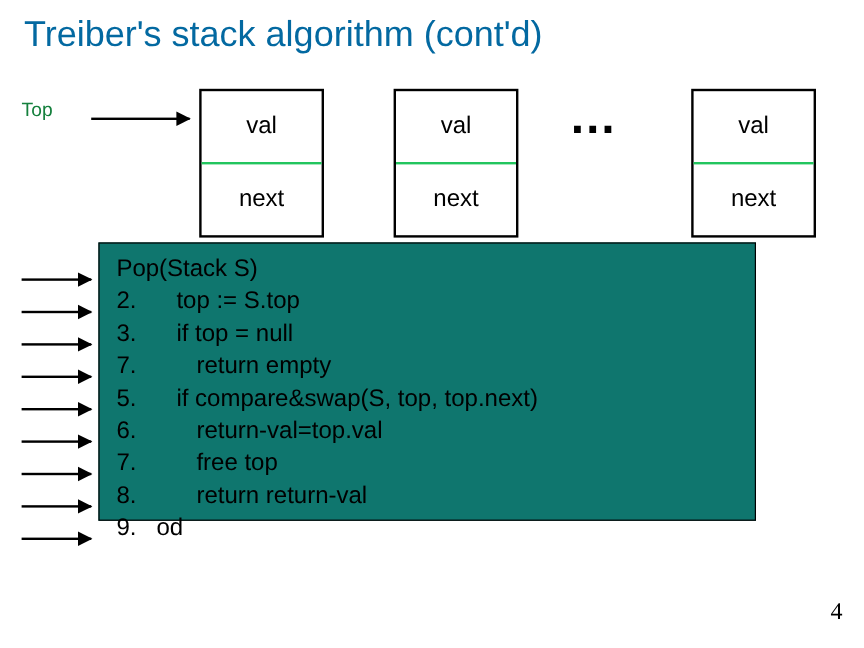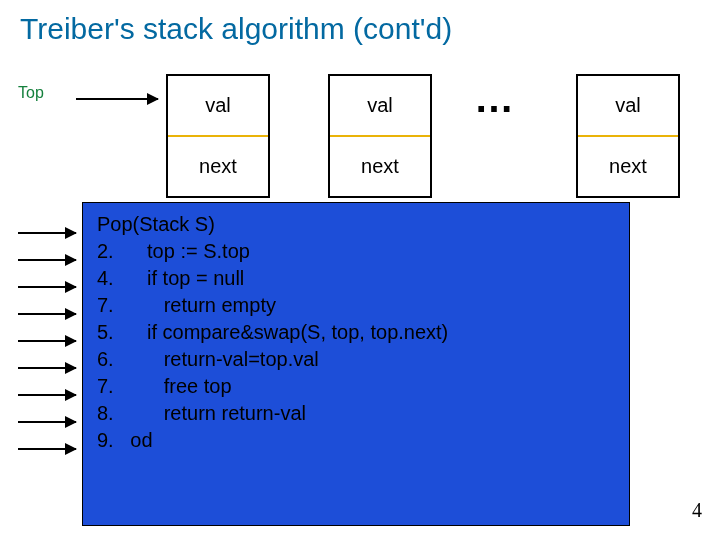--- a/index.html
+++ b/index.html
@@ -52,40 +52,40 @@
     width: 104px;
     border: 2px solid #000;
     background: #fff;
   }
   .node .cell {
     text-align: center;
     font-size: 20px;
     padding: 18px 0;
   }
   .node .cell + .cell {
-    border-top: 2px solid #eab308;
+    border-top: 2px solid #22c55e;
   }
   .node1 { left: 148px; top: 4px; }
   .node2 { left: 310px; top: 4px; }
   .node3 { left: 558px; top: 4px; }
   .dots {
     position: absolute;
     left: 456px;
     top: 8px;
     font-size: 40px;
     font-weight: bold;
     line-height: 40px;
   }
   .codebox {
     position: absolute;
     left: 82px;
     top: 202px;
     width: 548px;
-    height: 324px;
-    background: #1d4ed8;
+    height: 232px;
+    background: #0f766e;
     border: 1.5px solid #000;
     padding: 8px 14px;
     font-size: 20px;
     line-height: 1.35;
     color: #000;
   }
   .codebox .line { white-space: pre; }
   .side-arrows {
     position: absolute;
     left: 18px;
@@ -148,21 +148,21 @@
   <div class="sa"></div>
   <div class="sa"></div>
   <div class="sa"></div>
   <div class="sa"></div>
   <div class="sa"></div>
 </div>
 
 <div class="codebox">
   <div class="line">Pop(Stack S)</div>
   <div class="line">2.      top := S.top</div>
-  <div class="line">4.      if top = null</div>
+  <div class="line">3.      if top = null</div>
   <div class="line">7.         return empty</div>
   <div class="line">5.      if compare&amp;swap(S, top, top.next)</div>
   <div class="line">6.         return-val=top.val</div>
   <div class="line">7.         free top</div>
   <div class="line">8.         return return-val</div>
   <div class="line">9.   od</div>
 </div>
 
 <div class="pagenum">4</div>
 

